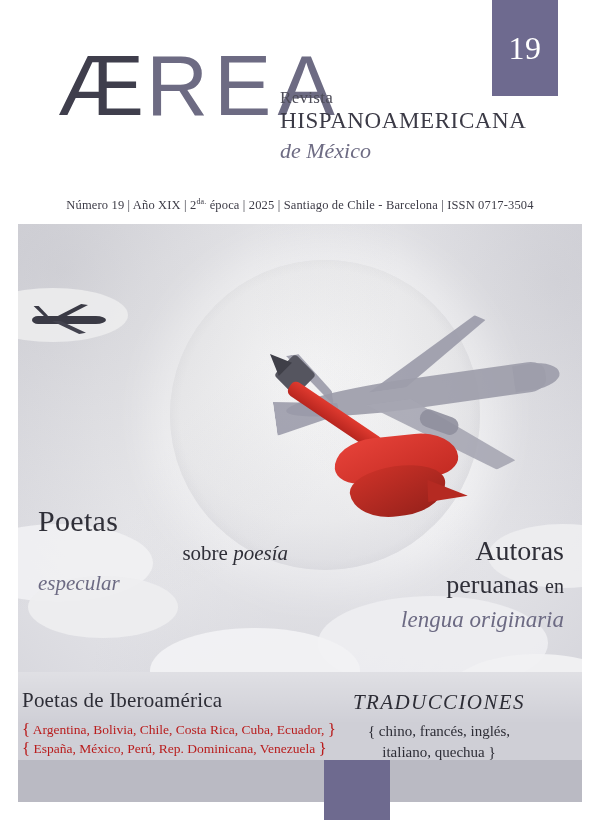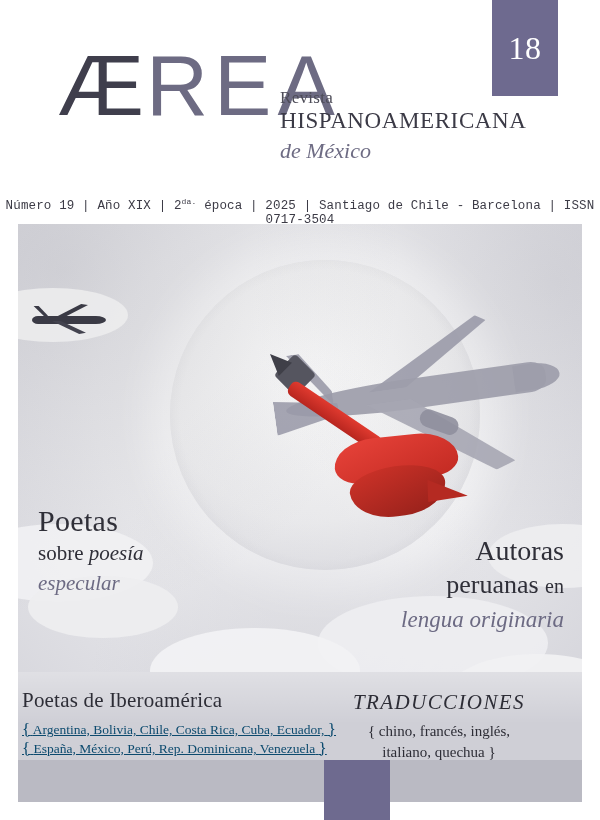--- a/index.html
+++ b/index.html
@@ -96,21 +96,20 @@
   
   .credits {
     position: absolute;
     top: 197px;
     left: 0;
     width: 600px;
     text-align: center;
     font-size: 12.5px;
     color: #3c3b46;
     letter-spacing: 0.15px;
-    font-family: Liberation Mono, monospace;
   }
   .credits sup {
     font-size: 8px;
     vertical-align: super;
   }
 
   
   .art {
     position: absolute;
     top: 224px;
@@ -360,20 +359,21 @@
     color: #2f2f38;
   }
   .dossier .l1 {
     font-size: 30px;
     line-height: 34px;
     letter-spacing: 0.3px;
   }
   .dossier .l2 {
     font-size: 21px;
     line-height: 30px;
+    text-align: right;
   }
   .dossier .l2 i { font-style: italic; }
   .dossier .l3 {
     font-size: 21px;
     line-height: 30px;
     font-style: italic;
     color: #6c6a83;
   }
 
   .autoras {
@@ -423,22 +423,21 @@
   }
   .left-col .title {
     font-size: 21px;
     line-height: 28px;
     letter-spacing: 0.2px;
   }
   .left-col .countries {
     margin-top: 6px;
     font-size: 13.5px;
     line-height: 19px;
-    color: #0c4a6e;
-    text-decoration: underline;
+    color: #b91c1c;
   }
   .left-col .countries .row {
     display: block;
     white-space: nowrap;
   }
   .brace {
     font-size: 17px;
     line-height: 19px;
     vertical-align: -1px;
   }
@@ -487,21 +486,21 @@
     height: 42px;
     background: #babac3;
   }
 </style>
 </head>
 <body>
 
 <div class="cover">
 
   <div class="issue-block"></div>
-  <div class="issue-number">18</div>
+  <div class="issue-number">19</div>
 
   <div class="masthead">
     <div class="logo"><span class="ae">Æ</span><span class="rea">REA</span></div>
     <div class="sub1">Revista</div>
     <div class="sub2">HISPANOAMERICANA</div>
     <div class="sub3">de México</div>
   </div>
 
   <div class="credits">
     <span>Número 19</span>

